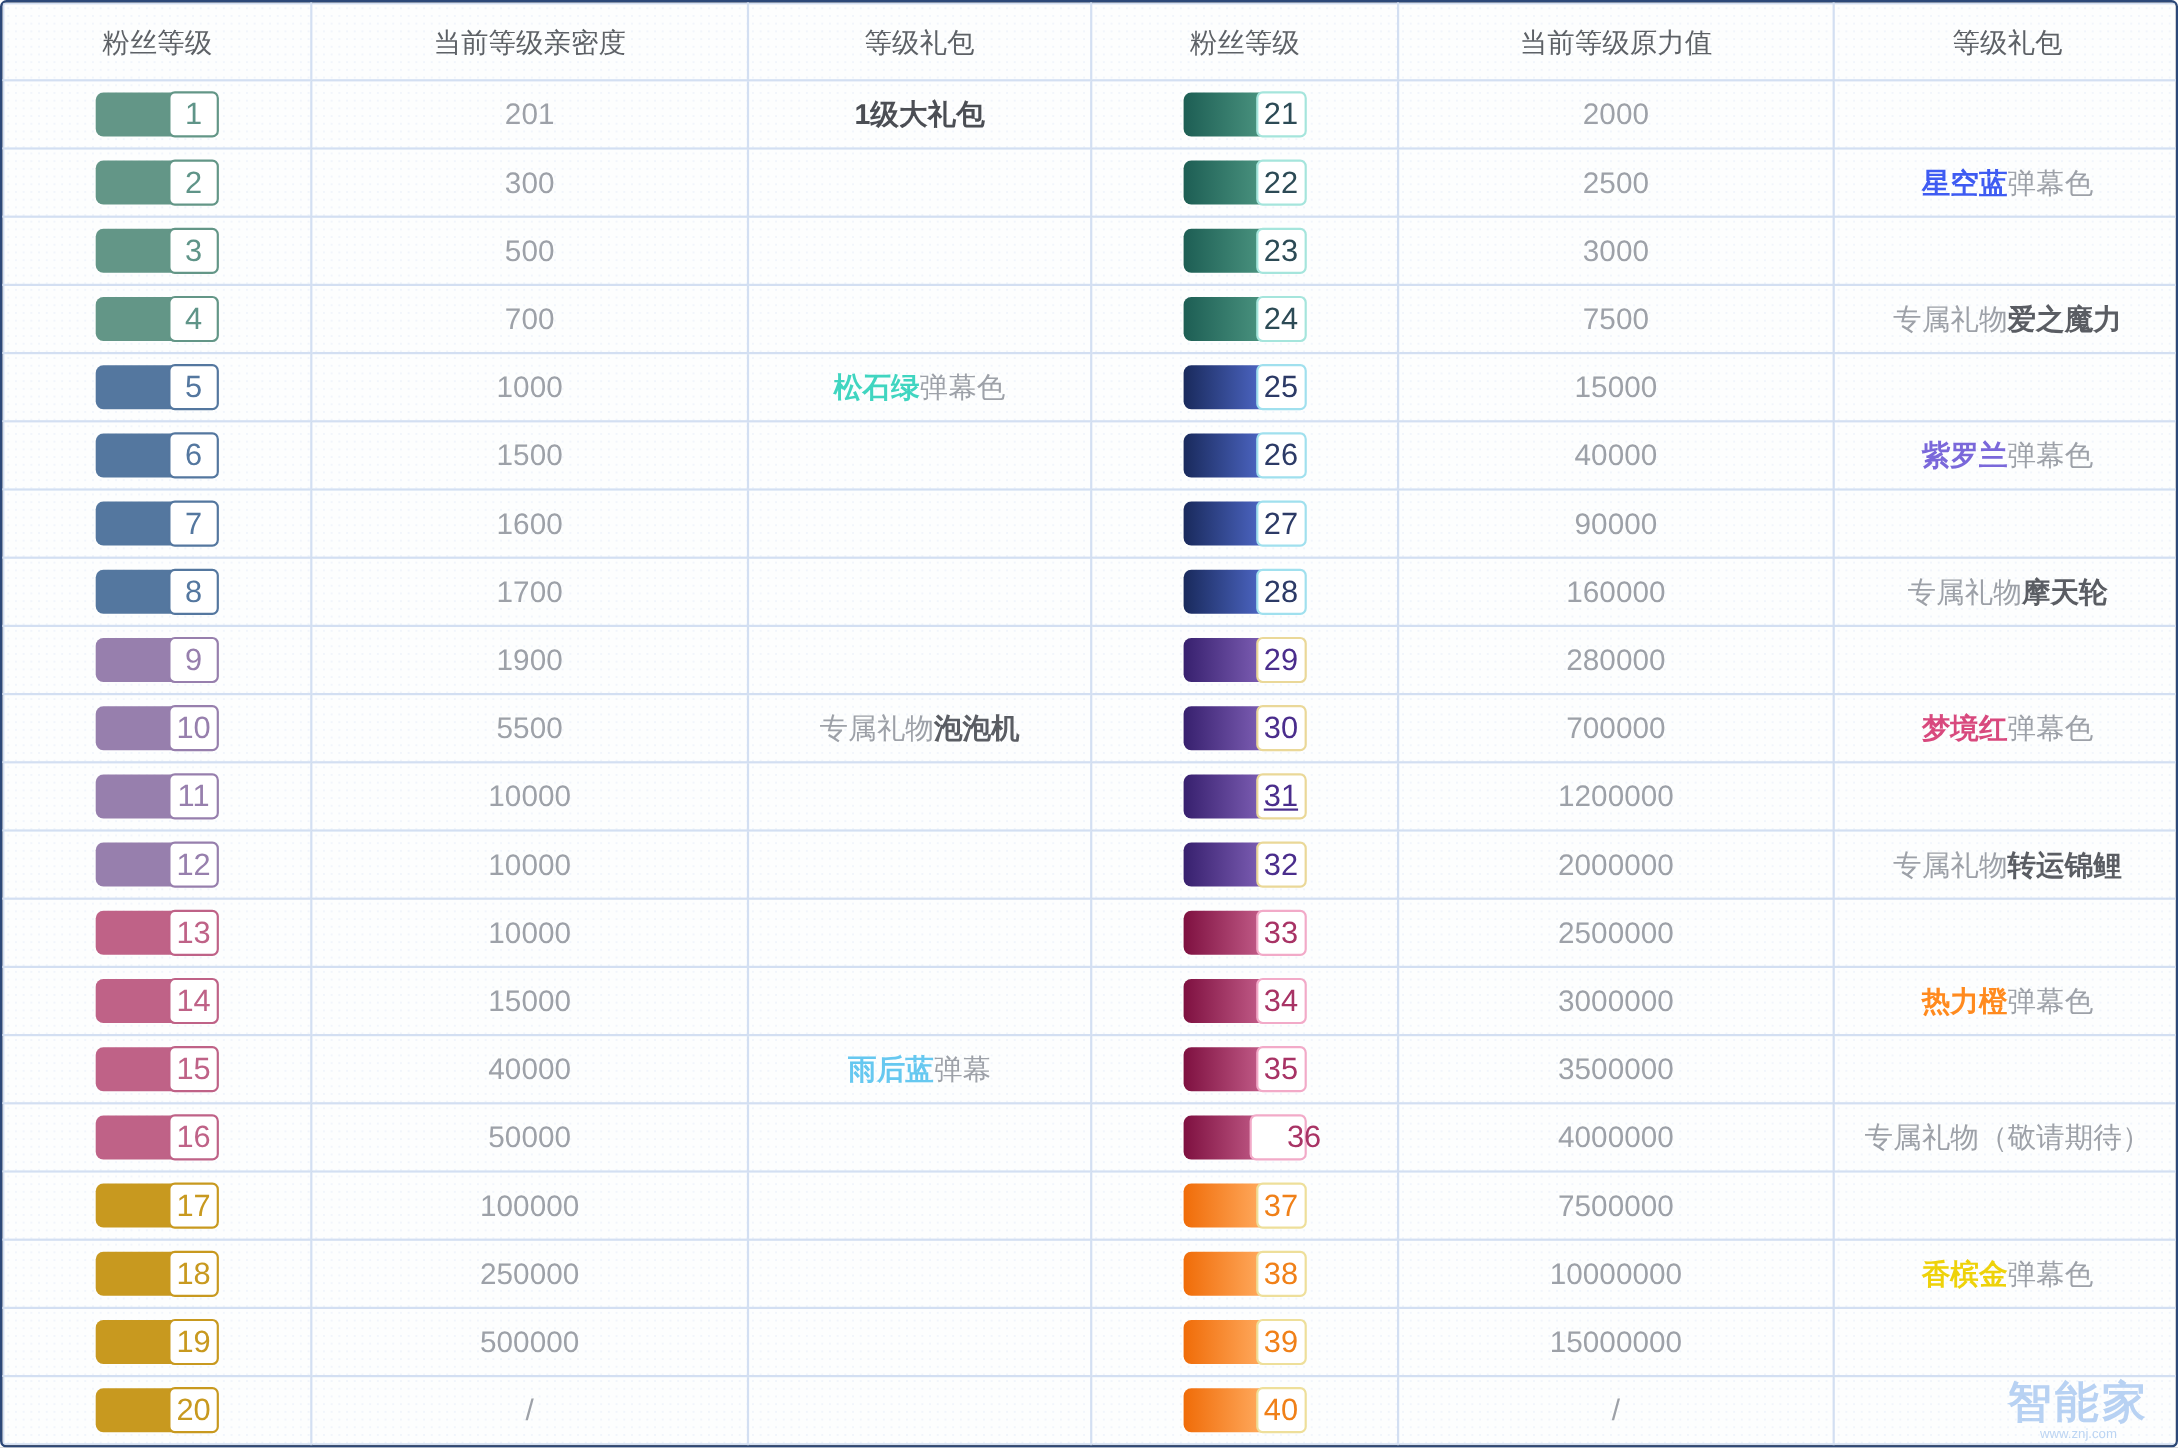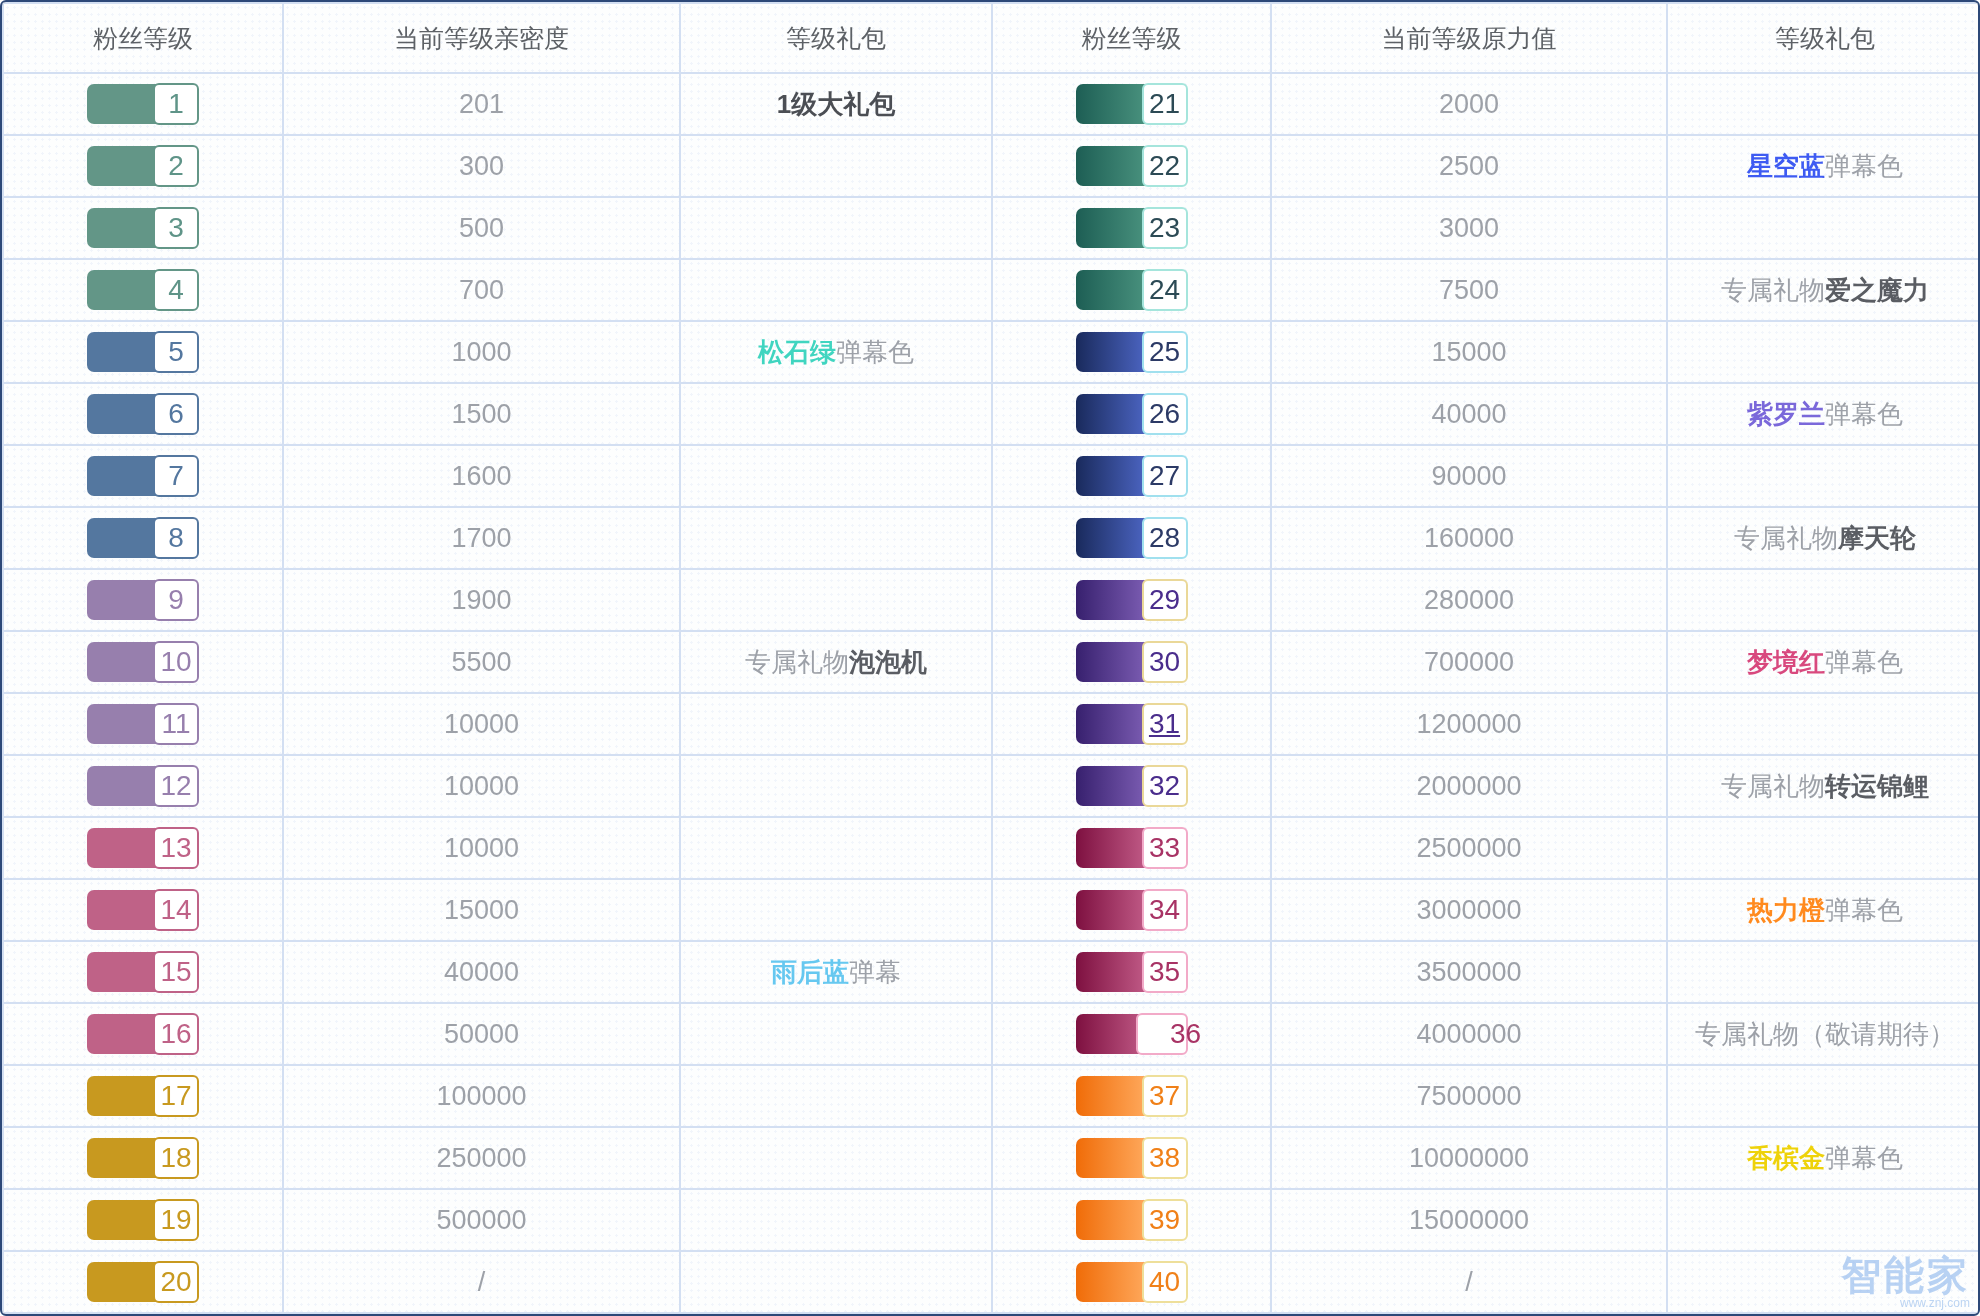--- a/index.html
+++ b/index.html
@@ -60,22 +60,22 @@
     box-sizing:border-box;
     background:#fff;
     border:2px solid;
     border-radius:6px;
     display:flex;align-items:center;justify-content:center;
     font-size:28px;
     line-height:1;
   }
   .watermark{
     position:absolute;
-    right:8px;bottom:4px;
-    text-align:right;
+    right:24px;bottom:4px;
+    text-align:center;
     pointer-events:none;
     line-height:1.1;
   }
   .watermark .wm-title{
     font-size:40px;font-weight:700;
     letter-spacing:3px;
     color:rgba(142,182,235,0.62);
   }
   .watermark .wm-url{
     font-size:12px;

